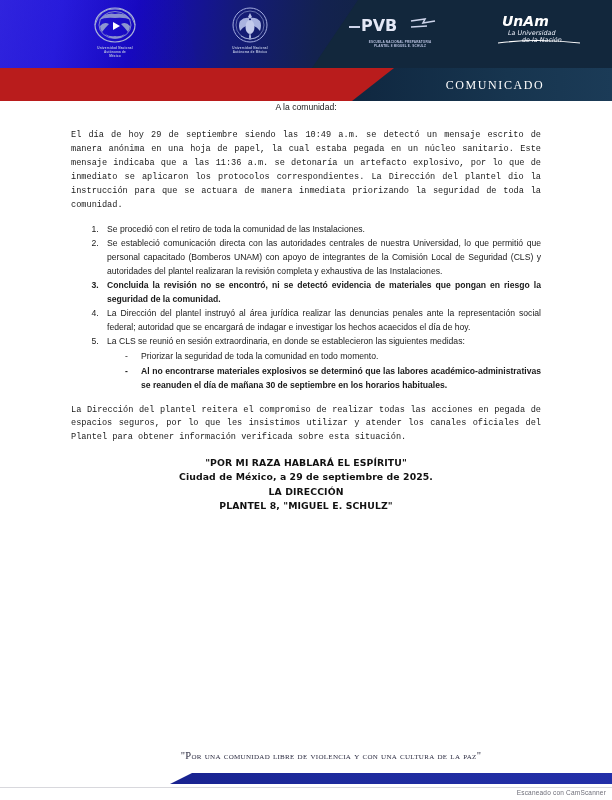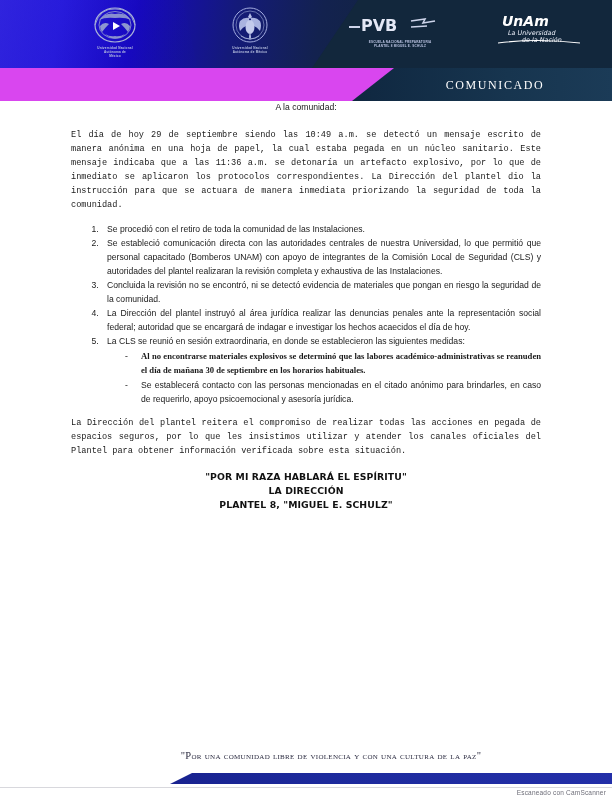--- a/index.html
+++ b/index.html
@@ -85,21 +85,21 @@
     white-space: pre-line;
     font-weight: bold;
   }
 
   .comunicado-band {
     position: absolute;
     left: 0;
     top: 68px;
     width: 612px;
     height: 33px;
-    background: #d946ef;
+    background: #b91c1c;
   }
   .comunicado-band .navy {
     position: absolute;
     right: 0;
     top: 0;
     width: 260px;
     height: 33px;
     background: linear-gradient(90deg, #0f2740 0%, #17354f 60%, #1b3b57 100%);
     clip-path: polygon(42px 0, 260px 0, 260px 33px, 0 33px);
     display: flex;
@@ -147,42 +147,41 @@
     padding-left: 30px;
     list-style: decimal;
     text-align: justify;
   }
   ol.actions > li {
     margin-bottom: 0px;
     padding-left: 6px;
     text-align: justify;
   }
   ol.actions > li.bold {
-    font-weight: normal;
+    font-weight: bold;
   }
   ul.submeasures {
     margin: 0;
     padding-left: 18px;
     list-style: none;
   }
   ul.submeasures > li {
     position: relative;
     padding-left: 16px;
     text-align: justify;
     margin-top: 1px;
   }
   ul.submeasures > li::before {
     content: "-";
     position: absolute;
     left: 0;
     top: 0;
   }
   ul.submeasures > li.bold {
     font-weight: bold;
-    font-family: Liberation Serif, serif;
   }
 
   
   .signature {
     margin-top: 4px;
     text-align: center;
     font-family: "DejaVu Sans", sans-serif;
     font-weight: bold;
     font-size: 9.3px;
     line-height: 1.52;
@@ -319,30 +318,31 @@
 
 
       <ol class="actions">
         <li>Se procedió con el retiro de toda la comunidad de las Instalaciones.</li>
         <li>Se estableció comunicación directa con las autoridades centrales de nuestra Universidad, lo que permitió que personal capacitado (Bomberos UNAM) con apoyo de integrantes de la Comisión Local de Seguridad (CLS) y autoridades del plantel realizaran la revisión completa y exhaustiva de las Instalaciones.</li>
         <li class="bold">Concluida la revisión no se encontró, ni se detectó evidencia de materiales que pongan en riesgo la seguridad de la comunidad.</li>
         <li>La Dirección del plantel instruyó al área jurídica realizar las denuncias penales ante la representación social federal; autoridad que se encargará de indagar e investigar los hechos acaecidos el día de hoy.</li>
         <li>
           <span>La CLS se reunió en sesión extraordinaria, en donde se establecieron las siguientes medidas:</span>
           <ul class="submeasures">
+            <li>Priorizar la seguridad de toda la comunidad en todo momento.</li>
             <li class="bold">Al no encontrarse materiales explosivos se determinó que las labores académico-administrativas se reanuden el día de mañana 30 de septiembre en los horarios habituales.</li>
-            <li>Se establecerá contacto con las personas mencionadas en el citado anónimo para brindarles, en caso de requerirlo, apoyo psicoemocional y asesoría jurídica.</li>
           </ul>
         </li>
       </ol>
 
       <p class="para" style="margin-top:11px;">La Dirección del plantel reitera el compromiso de realizar todas las acciones en pegada de espacios seguros, por lo que les insistimos utilizar y atender los canales oficiales del Plantel para obtener información verificada sobre esta situación.</p>
 
       <div class="signature">
         <div>"POR MI RAZA HABLARÁ EL ESPÍRITU"</div>
+        <div>Ciudad de México, a 29 de septiembre de 2025.</div>
         <div>LA DIRECCIÓN</div>
         <div>PLANTEL 8, "MIGUEL E. SCHULZ"</div>
       </div>
 
     </div>
   </div>
 
   <div class="footer">
     <div class="footer-motto">"Por una comunidad libre de violencia y con una cultura de la  paz"</div>
     <div class="footer-bar"></div>

